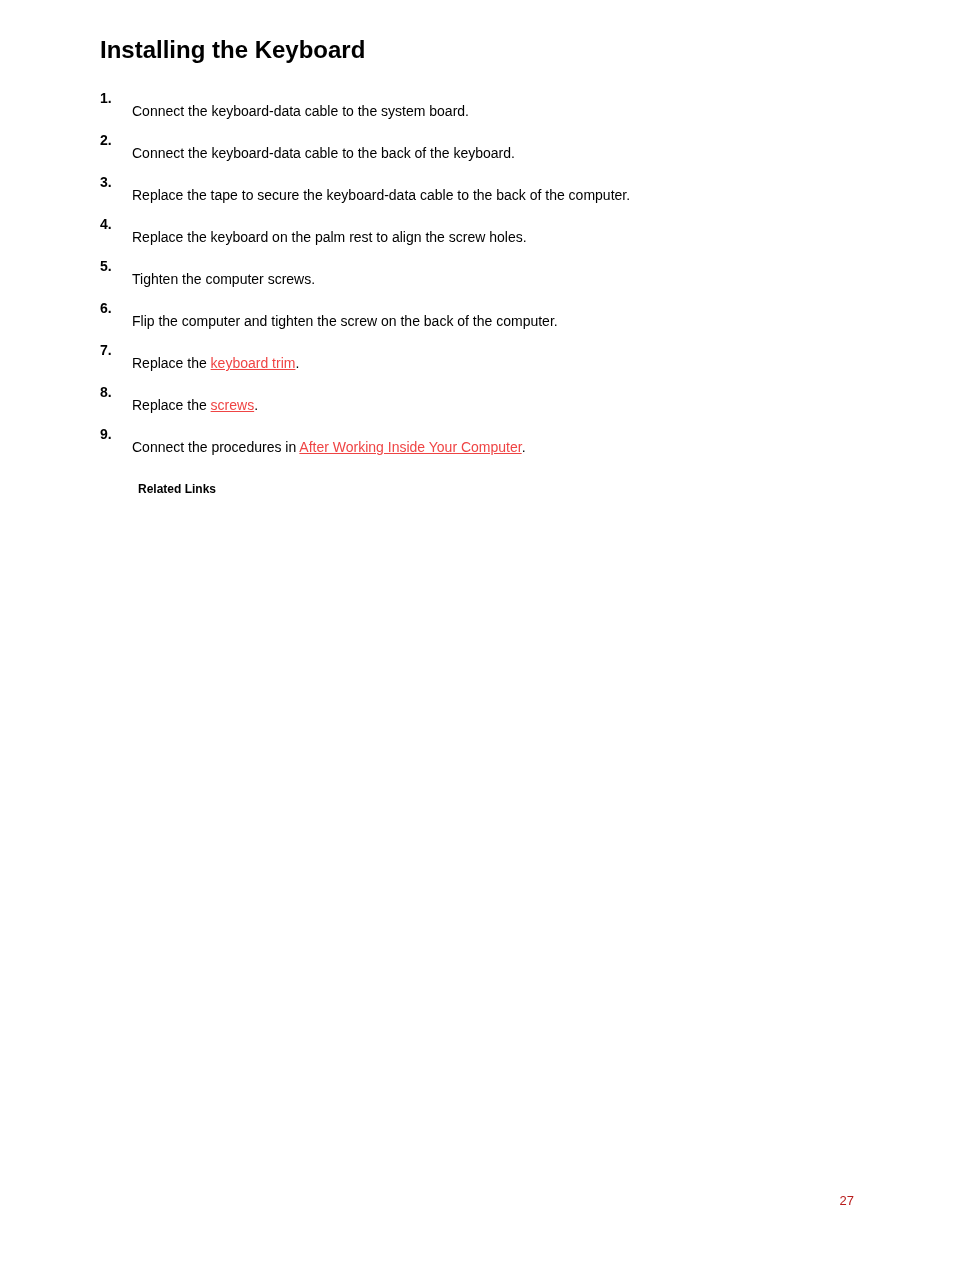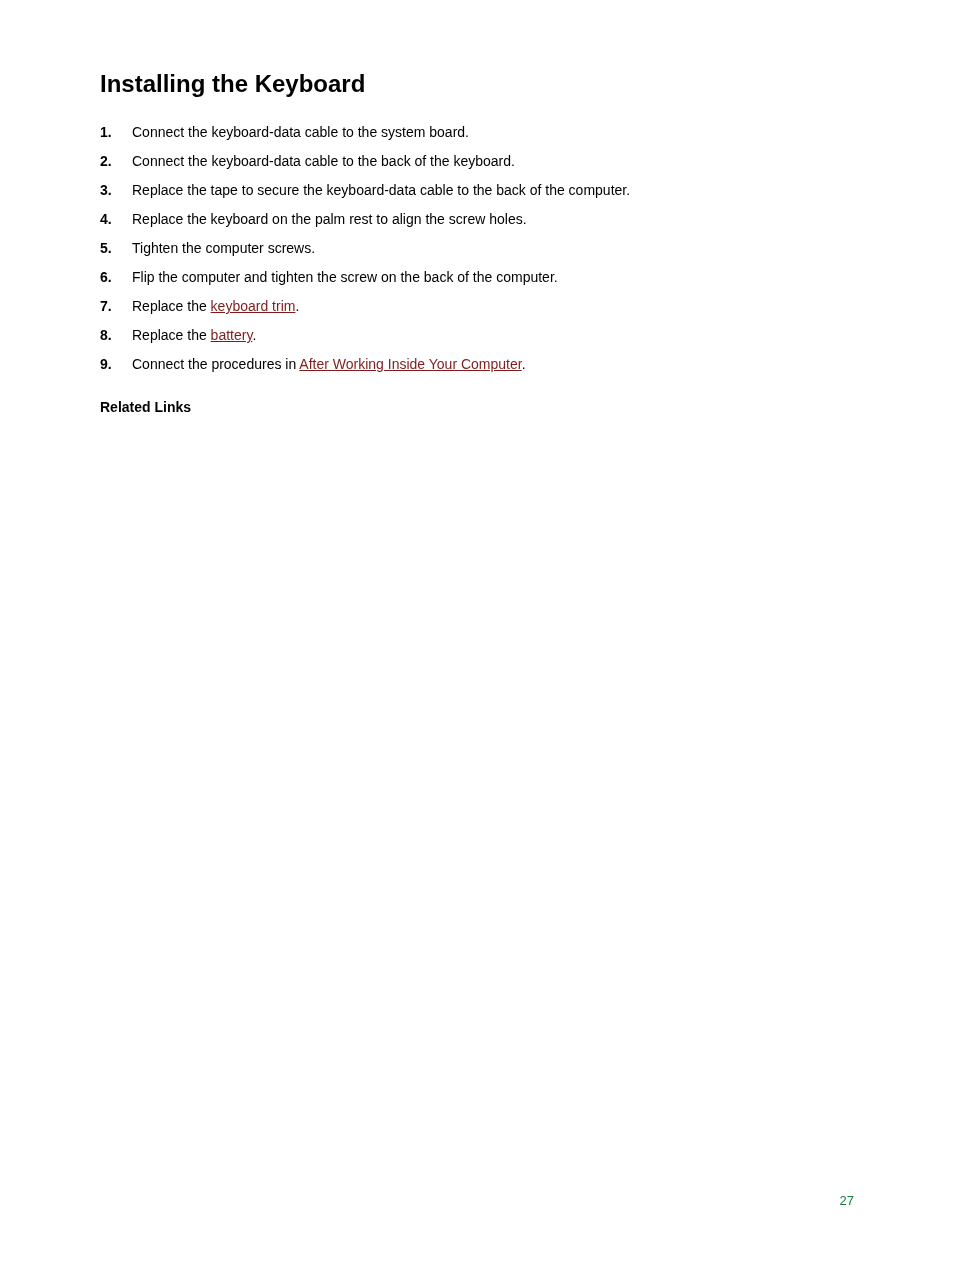--- a/index.html
+++ b/index.html
@@ -12,21 +12,21 @@
       background: #ffffff;
       font-family: Arial, sans-serif;
       font-size: 14px;
       color: #000000;
       width: 954px;
       min-height: 1268px;
       position: relative;
     }
 
     .page-container {
-      padding: 70px 100px 80px 100px;
+      padding: 36px 100px 80px 100px;
       max-width: 954px;
       min-height: 1268px;
       position: relative;
     }
 
     .page-title {
       font-size: 24px;
       font-weight: bold;
       margin-bottom: 24px;
       font-family: Arial, sans-serif;
@@ -44,52 +44,54 @@
     }
 
     .step-number {
       font-weight: bold;
       min-width: 32px;
       flex-shrink: 0;
     }
 
     .step-text {
       flex: 1;
+      margin-top: 13px;
     }
 
     a {
-      color: #7f1d1d;
+      color: #ef4444;
       text-decoration: underline;
     }
 
     .related-links-section {
       margin-top: 8px;
     }
 
     .related-links-heading {
       font-weight: bold;
-      font-size: 14px;
+      font-size: 12px;
       margin-bottom: 6px;
+      margin-left: 38px;
     }
 
     .related-links-list {
       list-style: none;
       padding-left: 40px;
     }
 
     .related-links-list li {
       margin-bottom: 4px;
     }
 
     .page-number {
       position: absolute;
       bottom: 60px;
       right: 100px;
       font-size: 13px;
-      color: #15803d;
+      color: #b91c1c;
     }
   </style>
 </head>
 <body>
 
 <div class="page-container">
 
   <h1 class="page-title">Installing the Keyboard</h1>
 
   <ol class="steps-list">
@@ -127,21 +129,21 @@
     <li>
       <span class="step-number">7.</span>
       <span class="step-text">
         <span>Replace the </span><a href="#">keyboard trim</a><span>.</span>
       </span>
     </li>
 
     <li>
       <span class="step-number">8.</span>
       <span class="step-text">
-        <span>Replace the </span><a href="#">battery</a><span>.</span>
+        <span>Replace the </span><a href="#">screws</a><span>.</span>
       </span>
     </li>
 
     <li>
       <span class="step-number">9.</span>
       <span class="step-text">
         <span>Connect the procedures in </span><a href="#">After Working Inside Your Computer</a><span>.</span>
       </span>
     </li>
 

